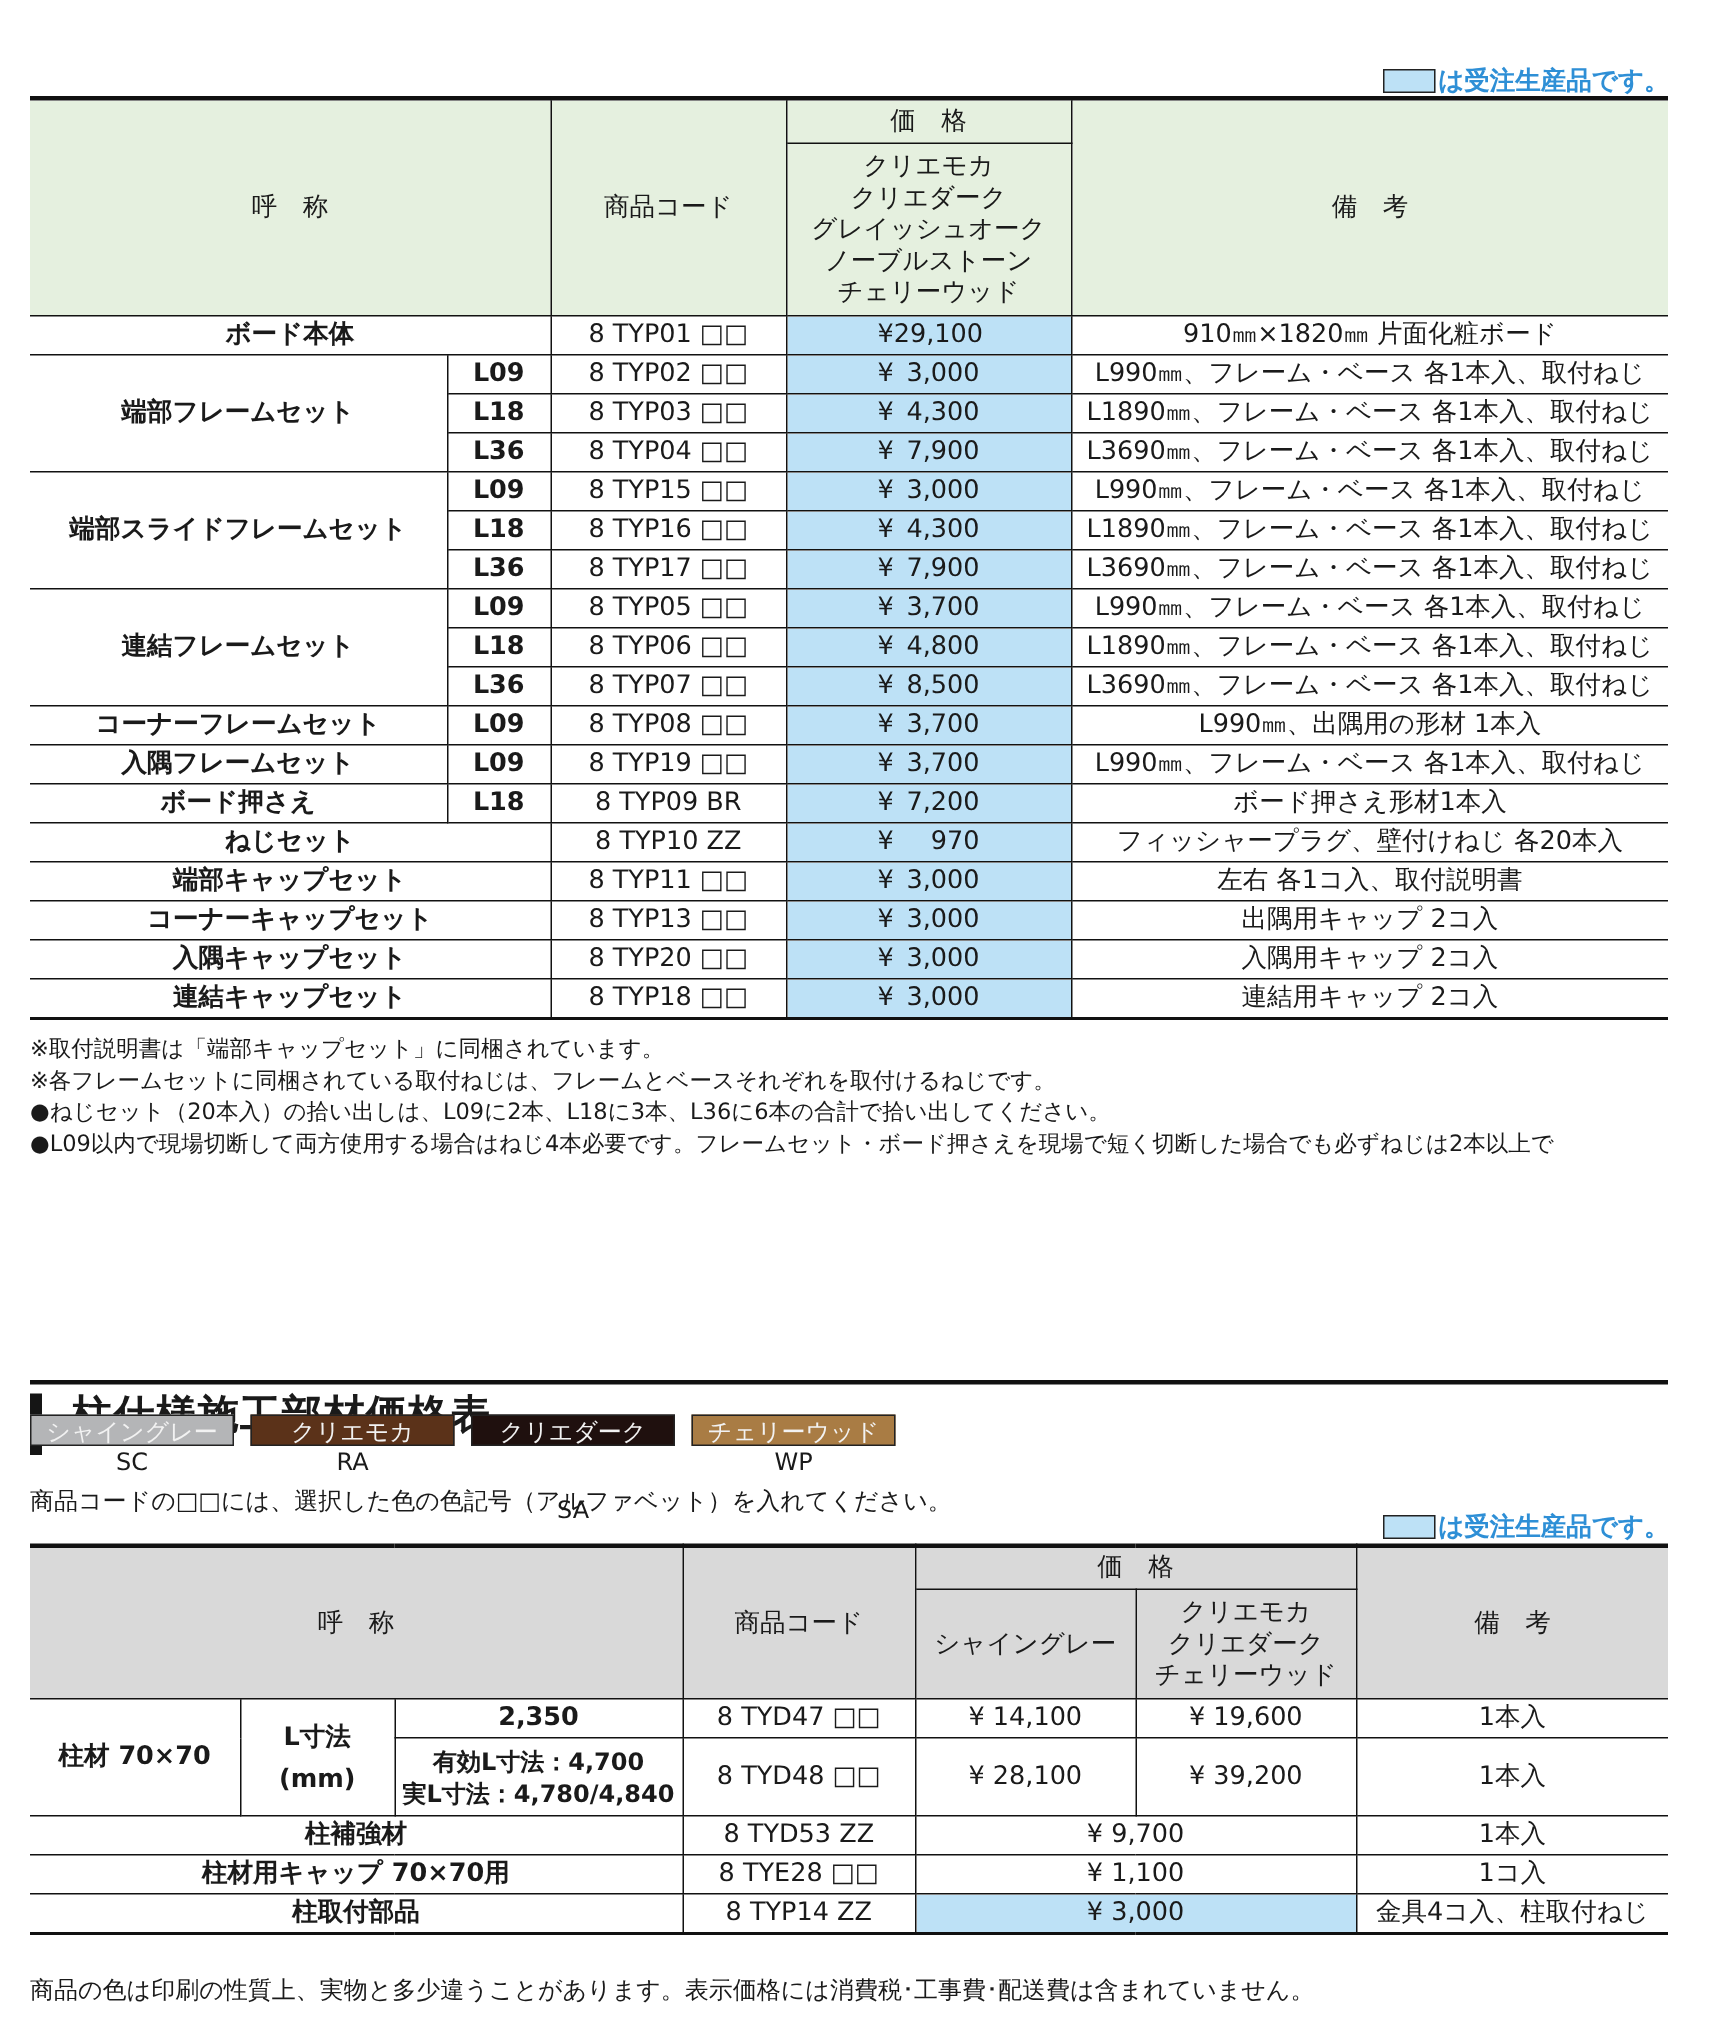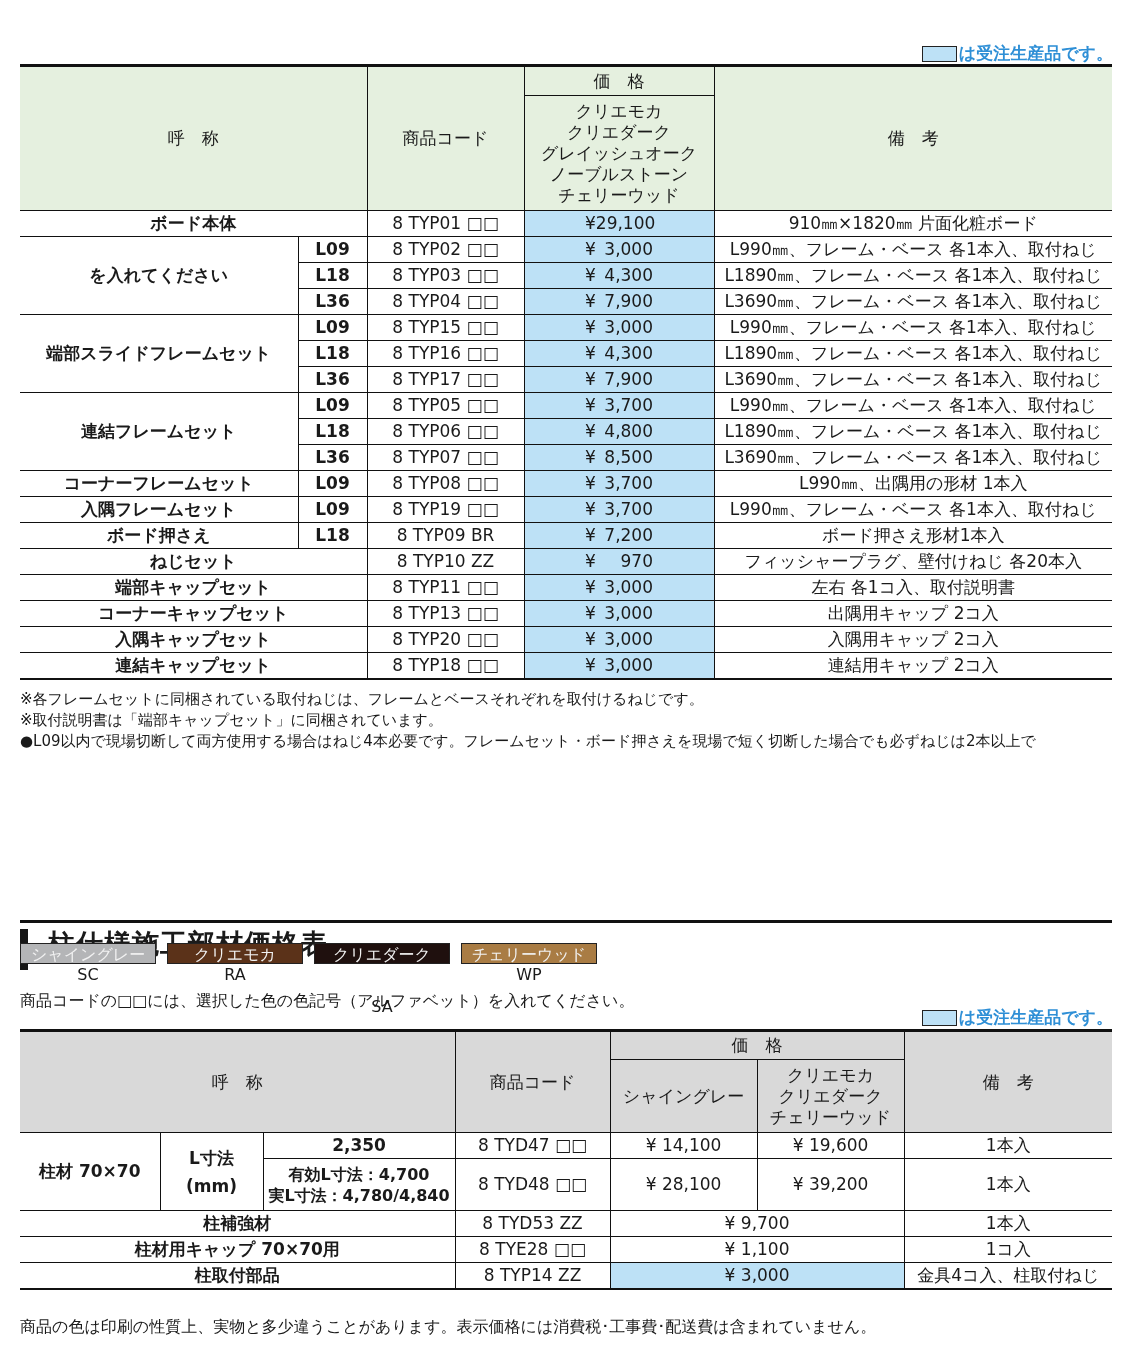--- a/index.html
+++ b/index.html
@@ -79,21 +79,21 @@
     <td colspan="2" class="name">ボード本体</td>
     <td>8 TYP01 □□</td>
     <td class="price"><span class="pbox">
             <span>¥</span>
             <span>29,100</span>
           </span></td>
     <td>910㎜×1820㎜ 片面化粧ボード</td>
   </tr>
 
   <tr class="row">
-    <td rowspan="3" class="name">を入れてください</td>
+    <td rowspan="3" class="name">端部フレームセット</td>
     <td class="size">L09</td>
     <td>8 TYP02 □□</td>
     <td class="price"><span class="pbox">
             <span>¥</span>
             <span>3,000</span>
           </span></td>
     <td>L990㎜、フレーム・ベース 各1本入、取付ねじ</td>
   </tr>
   <tr class="row sub">
     <td class="size sc">L18</td>
@@ -245,22 +245,23 @@
     <td class="price"><span class="pbox">
             <span>¥</span>
             <span>3,000</span>
           </span></td>
     <td>連結用キャップ 2コ入</td>
   </tr>
 </tbody>
   </table>
 
 <div class="abs notes">
+  <div>※取付説明書は「端部キャップセット」に同梱されています。</div>
   <div>※各フレームセットに同梱されている取付ねじは、フレームとベースそれぞれを取付けるねじです。</div>
-  <div>※取付説明書は「端部キャップセット」に同梱されています。</div>
+  <div>●ねじセット（20本入）の拾い出しは、L09に2本、L18に3本、L36に6本の合計で拾い出してください。</div>
   <div>●L09以内で現場切断して両方使用する場合はねじ4本必要です。フレームセット・ボード押さえを現場で短く切断した場合でも必ずねじは2本以上で</div>
 </div>
 
 <div class="abs section-title" style="top:881px;height:41px;line-height:30px;">
   <span>柱仕様施工部材価格表</span>
 </div>
 <div class="abs underline2"></div>
 
 <div class="abs swatch" style="left:20px;background:#b4b5b7;">シャイングレー</div>
 <div class="abs swatch" style="left:167px;background:#5b3219;">クリエモカ</div>

